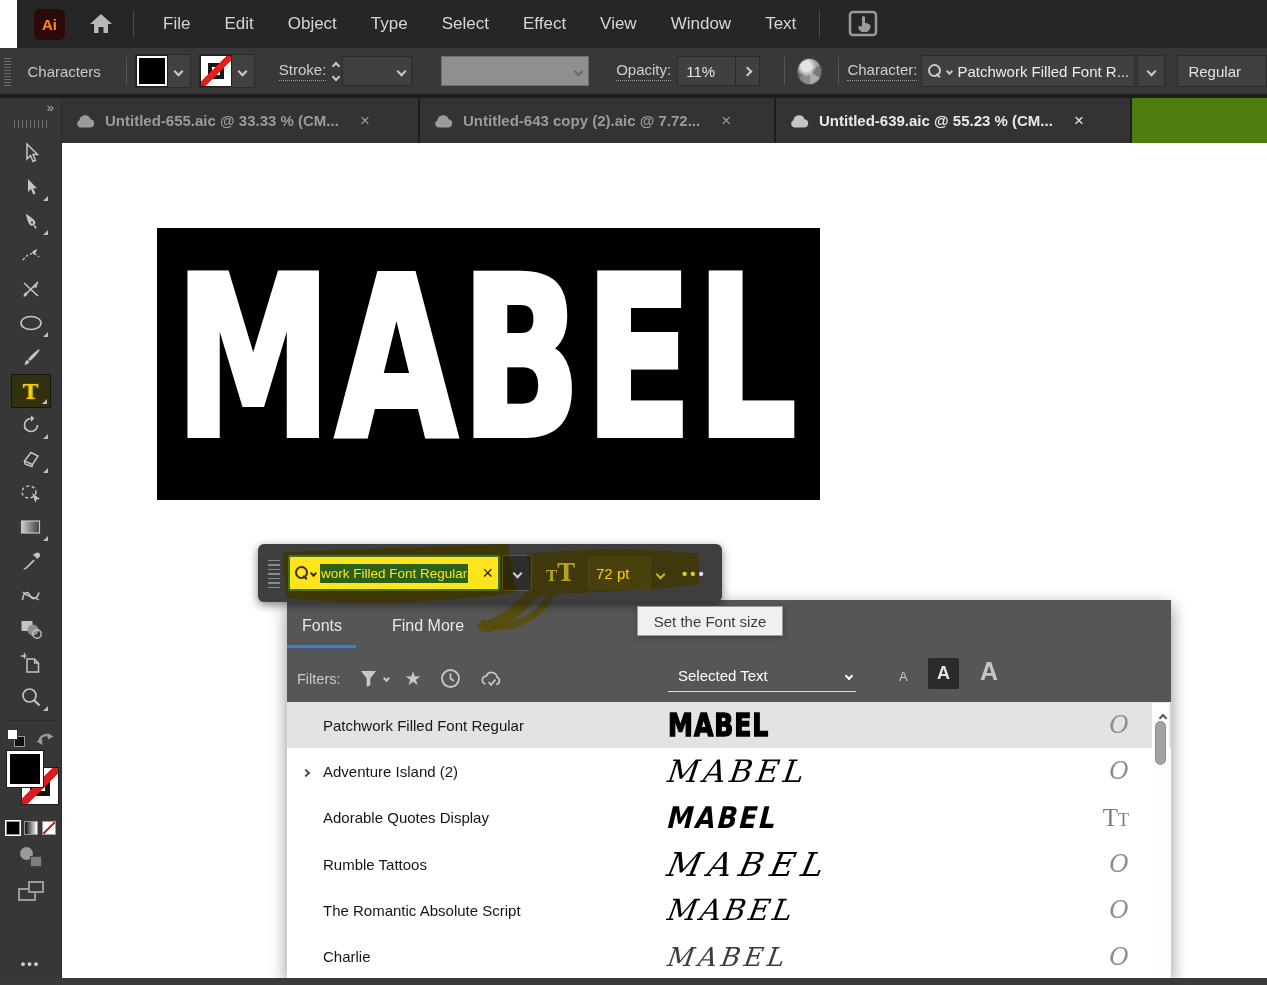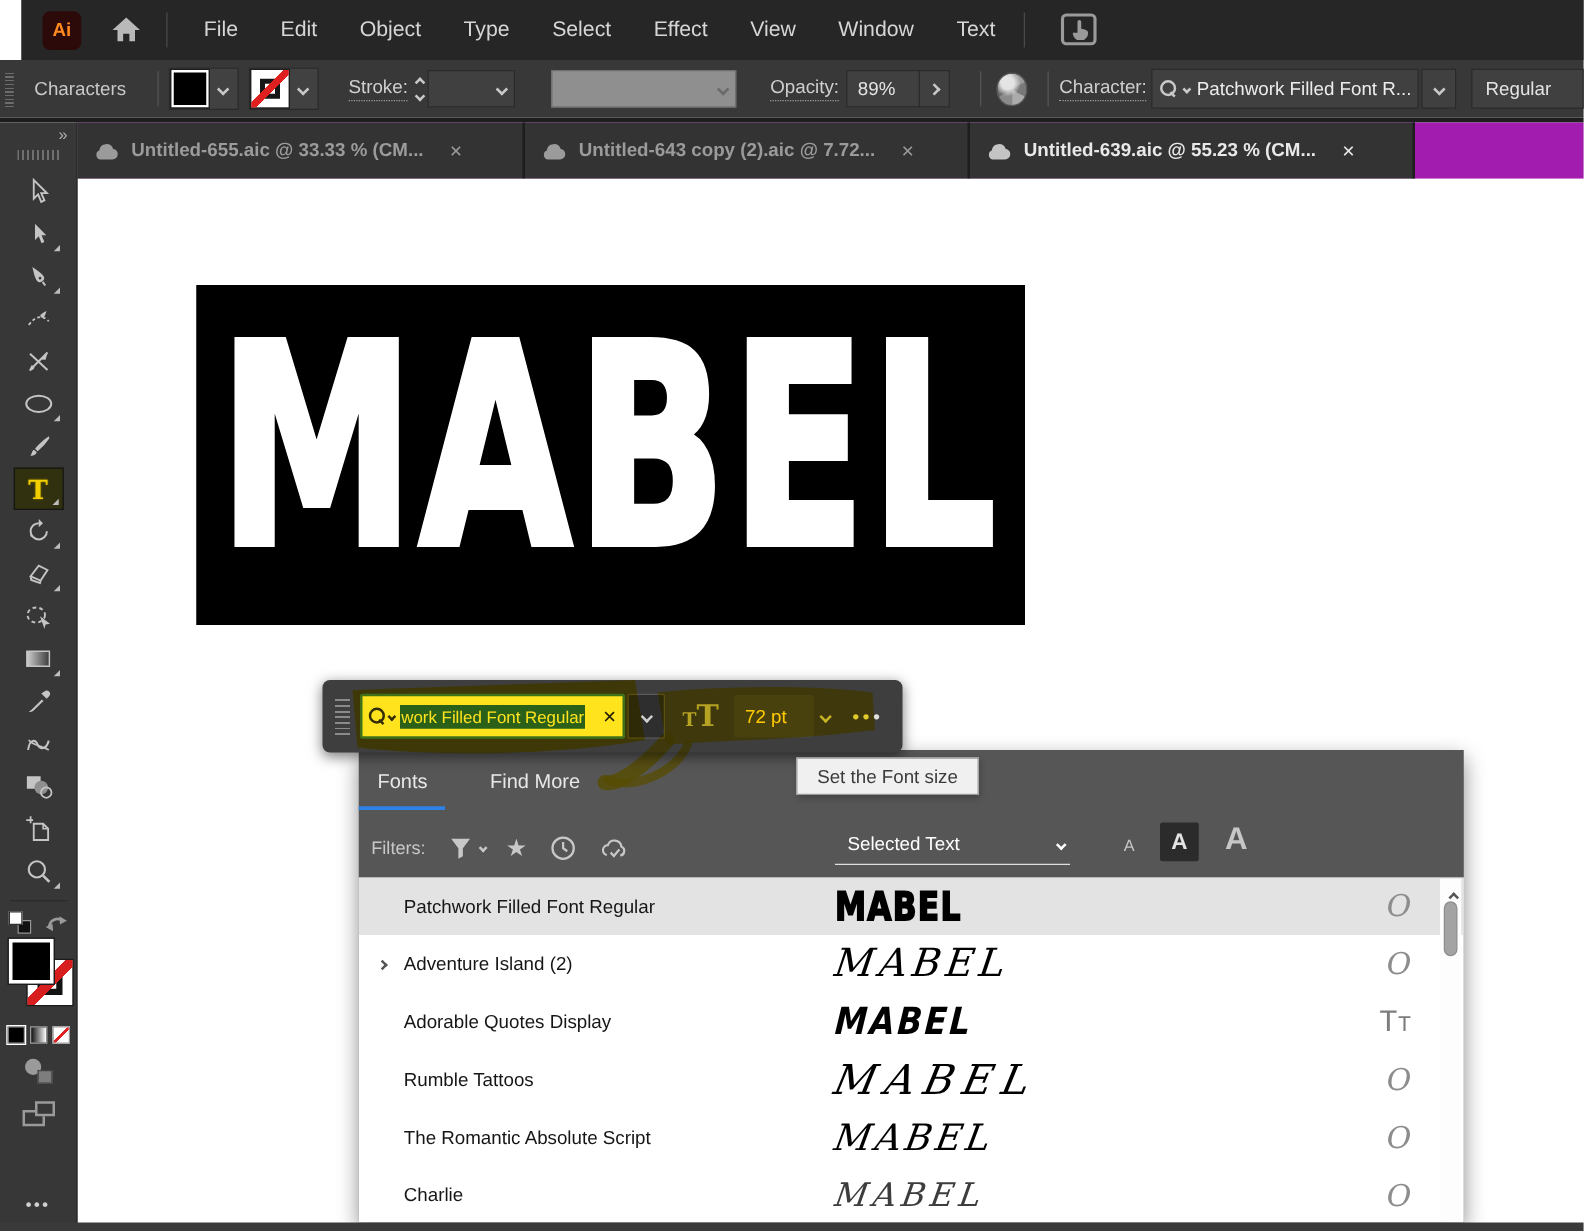--- a/index.html
+++ b/index.html
@@ -47,21 +47,21 @@
   .font-combo .name-box{width:214px;height:32px;background:#404040;border:1px solid #2a2a2a;display:flex;align-items:center;padding:0 6px;gap:5px;color:#ececec;}
   .font-combo .dd-btn{width:28px;height:32px;background:#404040;border:1px solid #2a2a2a;border-left:1px solid #2a2a2a;margin-left:2px;display:flex;align-items:center;justify-content:center;color:#c9c9c9;}
   .style-field{margin-left:12px;width:95px;height:32px;padding-left:10px;}
   .mag{position:relative;width:14px;height:14px;flex:none;}
   .mag::before{content:"";position:absolute;left:0;top:0;width:9px;height:9px;border:2px solid currentColor;border-radius:50%;}
   .mag::after{content:"";position:absolute;left:9px;top:9px;width:5px;height:2px;background:currentColor;transform:rotate(45deg);transform-origin:0 0;}
   .font-name-text{white-space:nowrap;overflow:hidden;font-size:15px;}
 
   
   .strip{position:absolute;left:0;top:94px;width:100%;height:4px;background:#1d1d1d;}
-  .tabbar{position:absolute;left:62px;top:98px;right:0;height:45px;background:#a21caf;display:flex;}
+  .tabbar{position:absolute;left:62px;top:98px;right:0;height:45px;background:#4d7c0f;display:flex;}
   .doc-tab{height:45px;background:#333;border-right:2px solid #1d1d1d;display:flex;align-items:center;padding:0 12px;gap:9px;font-size:15px;font-weight:bold;color:#9b9b9b;white-space:nowrap;overflow:hidden;}
   .doc-tab .cloud{flex:none;display:flex;}
   .doc-tab .close{margin-left:12px;font-size:17px;font-weight:normal;}
   .doc-tab.active{color:#e9e9e9;}
   .tab-1{width:358px;} .tab-2{width:356px;} .tab-3{width:356px;} .tab-4{flex:1 0 auto;min-width:140px;}
 
   
   .toolbar{position:absolute;left:0;top:98px;bottom:0;width:62px;background:#373737;border-right:1px solid #2a2a2a;z-index:10;display:flex;flex-direction:column;align-items:center;}
   .tb-head{width:100%;text-align:right;padding:2px 8px 0 0;color:#b0b0b0;font-size:13px;letter-spacing:-1px;height:20px;}
   .tb-grip{width:34px;height:8px;margin:2px 0 8px;background:repeating-linear-gradient(90deg,#6f6f6f 0 1.5px,transparent 1.5px 4px);}
@@ -142,21 +142,21 @@
   .pv{position:absolute;left:381px;top:50%;transform:translateY(-50%);color:#000;white-space:nowrap;}
   .pv span{display:inline-block;}
   .pv1 span{font-family:"DejaVu Sans",sans-serif;font-weight:bold;font-size:25px;-webkit-text-stroke:1.2px #000;letter-spacing:1px;transform:scale(1.0,1.25);}
   .pv2 span{font-family:"DejaVu Serif",serif;font-style:italic;font-size:31px;letter-spacing:4px;transform:skewX(-8deg);}
   .pv3 span{font-family:"DejaVu Sans",sans-serif;font-style:italic;font-weight:bold;font-size:26px;letter-spacing:2px;transform:skewX(-4deg) scaleY(1.15);}
   .pv4 span{font-family:"DejaVu Serif",serif;font-style:italic;font-size:33px;letter-spacing:7px;transform:skewX(-12deg);}
   .pv5 span{font-family:"DejaVu Serif",serif;font-style:italic;font-size:29px;letter-spacing:3px;transform:skewX(-10deg);}
   .pv6 span{font-family:"DejaVu Serif",serif;font-style:italic;font-size:26px;letter-spacing:4px;color:#3d3d3d;transform:skewX(-9deg);}
   .f-type{position:absolute;right:42px;top:50%;transform:translateY(-50%);color:#8d8d8d;}
   .ot-icon{font-family:"DejaVu Serif",serif;font-style:italic;font-size:24px;}
-  .tt-icon{font-family:Liberation Mono, monospace;font-size:18px;display:block;color:#7d7d7d;}
+  .tt-icon{font-family:Liberation Serif, serif;font-size:18px;display:block;color:#7d7d7d;}
   .tt-icon::first-letter{font-size:25px;}
   .fp-scroll{position:absolute;right:2px;top:1px;bottom:1px;width:17px;background:#fdfdfd;}
   .fp-scroll .up{position:absolute;top:6px;left:4px;color:#555;}
   .fp-scroll .up .chev{width:6px;height:6px;}
   .fp-thumb{position:absolute;top:18px;left:3px;width:11px;height:44px;background:#a3a3a3;border-radius:6px;border:1px solid #8c8c8c;}
 
   .bottombar{position:absolute;left:0;bottom:0;width:100%;height:7px;background:#3a3a3a;z-index:70;}
 
   svg{display:block;}
 </style>
@@ -214,21 +214,21 @@
     </span>
   <span class="field stroke-field">
       <span class="chev"></span>
     </span>
 
   <span class="gray-dd">
       <span class="chev"></span>
     </span>
 
   <span class="dotted-label cb-opacity-label">Opacity:</span>
-  <span class="field opacity-field">89%</span>
+  <span class="field opacity-field">11%</span>
   <span class="opacity-arrow">
       <span class="chev right"></span>
     </span>
 
   <span class="vsep" style="margin-left:24px;"></span>
   <span class="ball"></span>
   <span class="vsep" style="margin-left:16px;"></span>
 
   <span class="dotted-label cb-char-label">Character:</span>
   <span class="font-combo">

